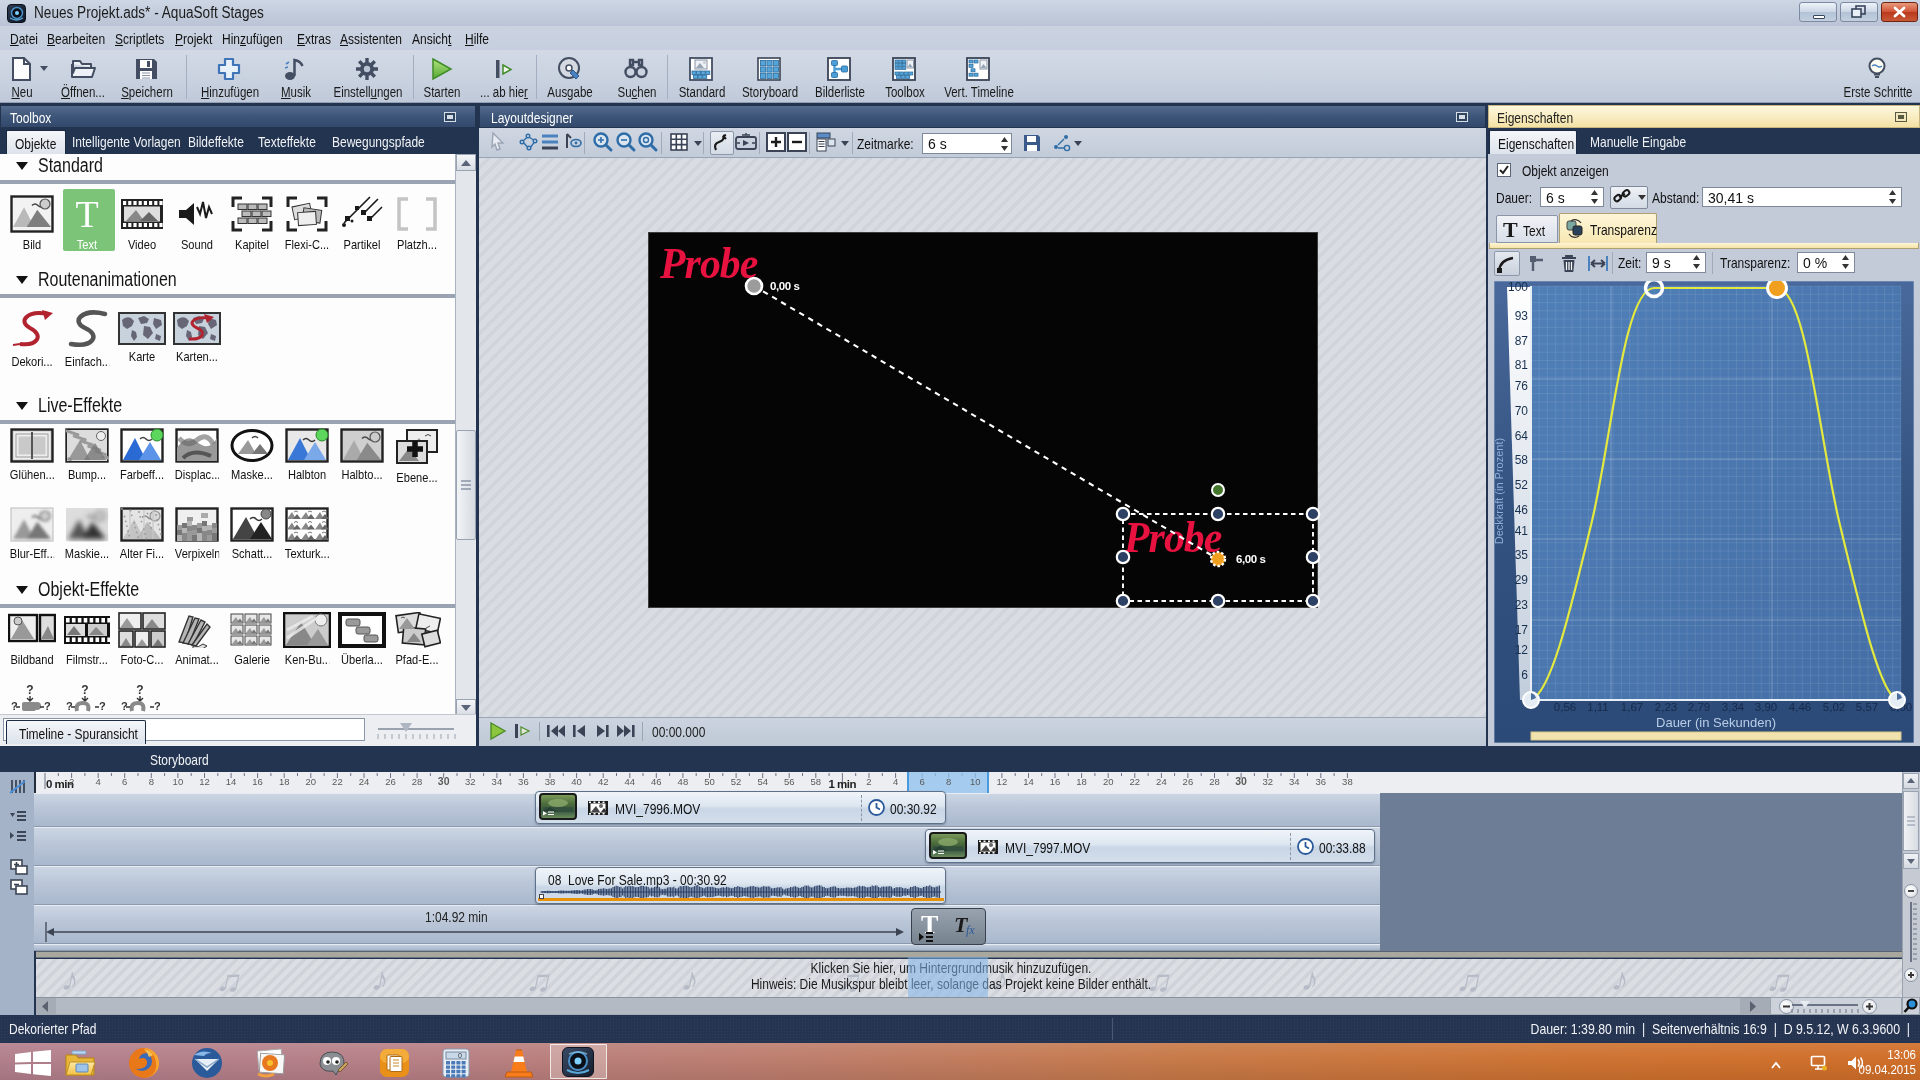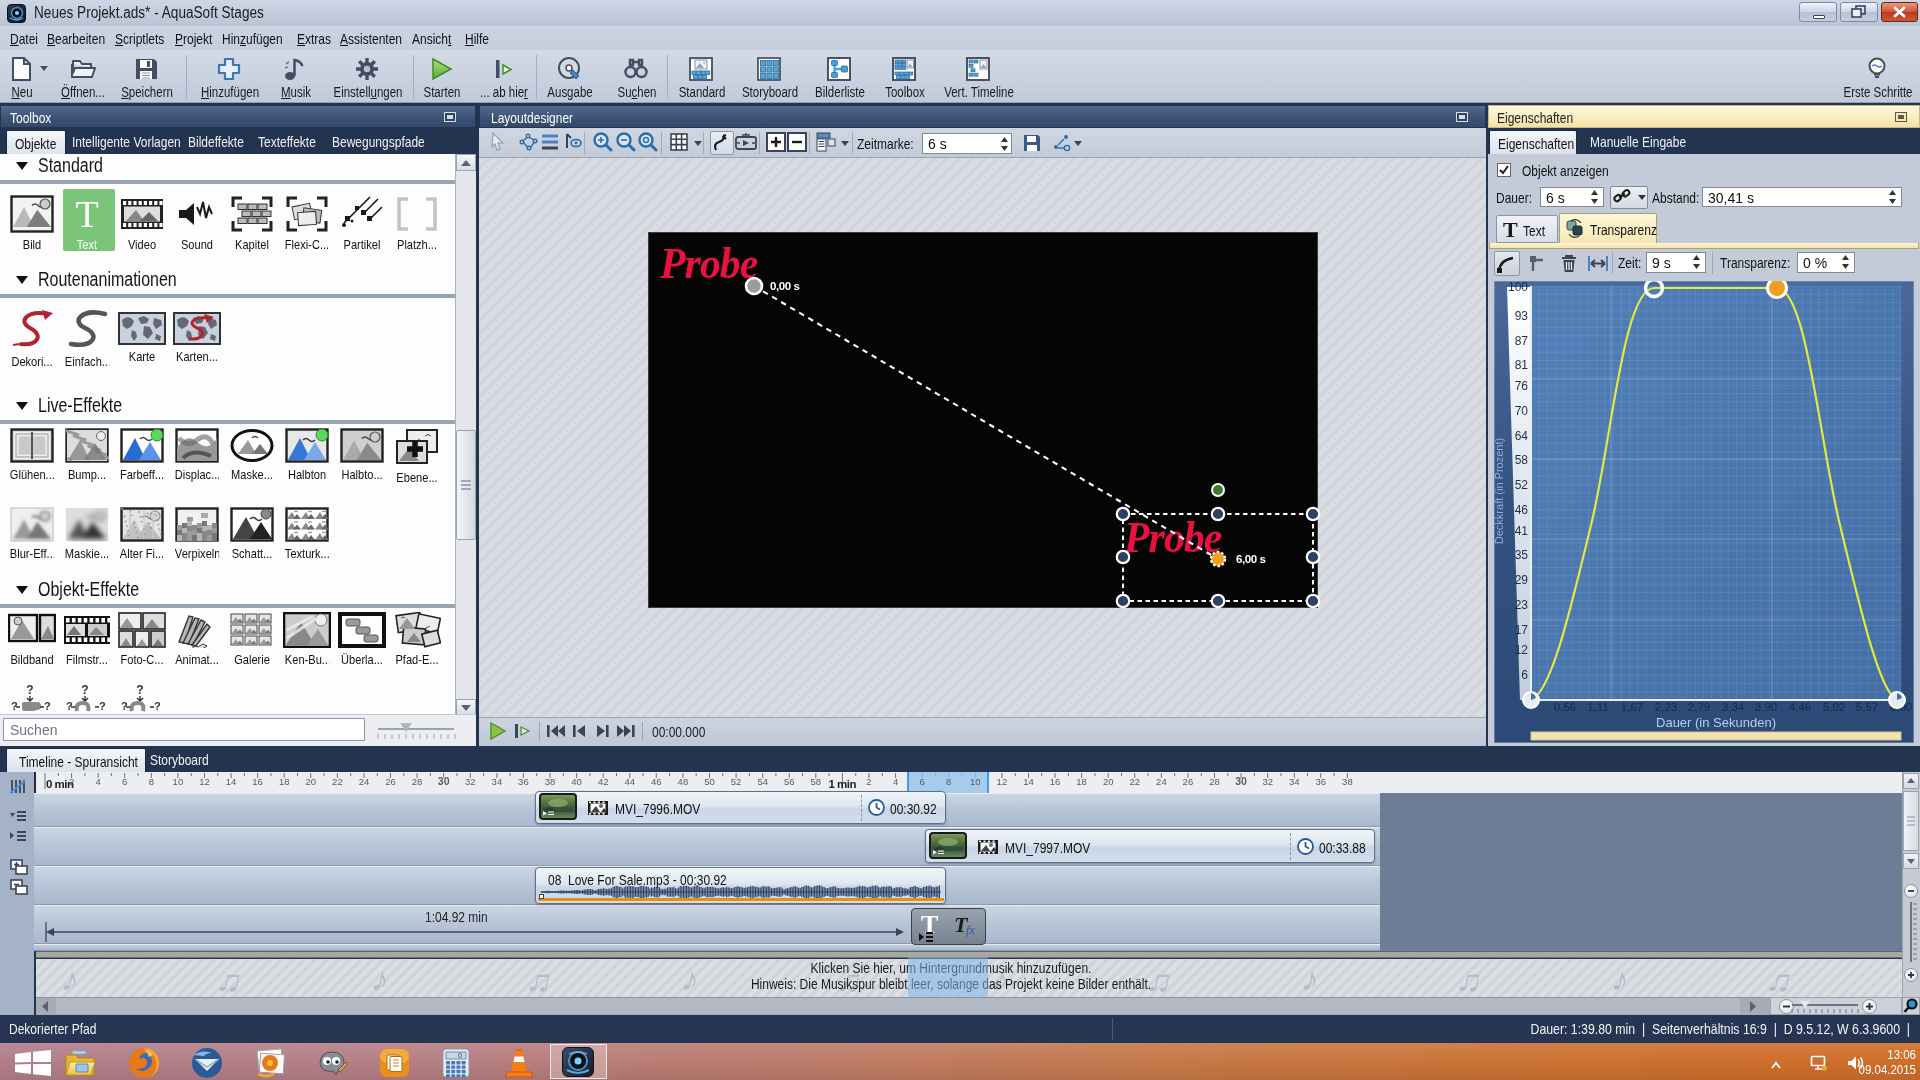--- a/index.html
+++ b/index.html
@@ -1085,21 +1085,21 @@
     <path d="M37 419 C58 411 78 322 98 240 C118 155 130 7 160 7 L283 7 C312 7 325 155 345 240 C365 322 385 411 403 419" fill="none" stroke="#e3e93e" stroke-width="2.2"></path>
     <circle cx="37" cy="419" r="8" fill="#e4ecf4" stroke="#fff" stroke-width="2"></circle>
     <path d="M37 419 L37 412 A7 7 0 0 1 42 417 z" fill="#4a6f9e"></path>
     <circle cx="403" cy="419" r="8" fill="#e4ecf4" stroke="#fff" stroke-width="2"></circle>
     <path d="M403 419 L403 412 A7 7 0 0 1 408 417 z" fill="#4a6f9e"></path>
     <circle cx="160" cy="7" r="8.5" fill="none" stroke="#fff" stroke-width="3.5"></circle>
     <circle cx="283" cy="7" r="9.5" fill="#f0a01e" stroke="#fff" stroke-width="3"></circle>
     <rect x="37" y="451" width="370" height="8" fill="#f2e3ae" stroke="#d9c98e"></rect>
   </svg>
 <div class="a" style="left:0;top:746px;width:1920px;height:26px;background:#22344f"></div>
-<div class="a" style="left:6px;top:748px;width:140px;height:24px;background:linear-gradient(180deg,#f4f6f9,#dde3ec);border:1px solid #1a2a42;border-bottom:none;border-radius:2px 2px 0 0">
+<div class="a" style="left:6px;top:720px;width:140px;height:24px;background:linear-gradient(180deg,#f4f6f9,#dde3ec);border:1px solid #1a2a42;border-bottom:none;border-radius:2px 2px 0 0">
     <div class="a sx" style="left:12px;top:4px;font-size:15px;color:#111">Timeline - Spuransicht</div>
   </div>
 <div class="a sx" style="left:150px;top:751px;font-size:15px;color:#f0f2f6">Storyboard</div>
 <div class="a" style="left:34px;top:772px;width:1868px;height:21px;background:#eceef1;border-bottom:1px solid #8c97a9"><svg width="1868" height="21" viewBox="0 0 1868 21">
       <rect x="0" y="0" width="1868" height="21" fill="#eceef1"></rect>
       <path d="M11.0 1 V17 M24.3 1 V4 M37.6 1 V6 M50.9 1 V4 M64.2 1 V6 M77.4 1 V4 M90.7 1 V6 M104.0 1 V4 M117.3 1 V6 M130.6 1 V4 M143.9 1 V6 M157.2 1 V4 M170.5 1 V6 M183.8 1 V4 M197.1 1 V6 M210.3 1 V4 M223.6 1 V6 M236.9 1 V4 M250.2 1 V6 M263.5 1 V4 M276.8 1 V6 M290.1 1 V4 M303.4 1 V6 M316.7 1 V4 M330.0 1 V6 M343.2 1 V4 M356.5 1 V6 M369.8 1 V4 M383.1 1 V6 M396.4 1 V4 M409.7 1 V6 M423.0 1 V4 M436.3 1 V6 M449.6 1 V4 M462.9 1 V6 M476.1 1 V4 M489.4 1 V6 M502.7 1 V4 M516.0 1 V6 M529.3 1 V4 M542.6 1 V6 M555.9 1 V4 M569.2 1 V6 M582.5 1 V4 M595.8 1 V6 M609.0 1 V4 M622.3 1 V6 M635.6 1 V4 M648.9 1 V6 M662.2 1 V4 M675.5 1 V6 M688.8 1 V4 M702.1 1 V6 M715.4 1 V4 M728.7 1 V6 M741.9 1 V4 M755.2 1 V6 M768.5 1 V4 M781.8 1 V6 M795.1 1 V4 M808.4 1 V17 M821.7 1 V4 M835.0 1 V6 M848.3 1 V4 M861.6 1 V6 M874.8 1 V4 M888.1 1 V6 M901.4 1 V4 M914.7 1 V6 M928.0 1 V4 M941.3 1 V6 M954.6 1 V4 M967.9 1 V6 M981.2 1 V4 M994.5 1 V6 M1007.7 1 V4 M1021.0 1 V6 M1034.3 1 V4 M1047.6 1 V6 M1060.9 1 V4 M1074.2 1 V6 M1087.5 1 V4 M1100.8 1 V6 M1114.1 1 V4 M1127.4 1 V6 M1140.6 1 V4 M1153.9 1 V6 M1167.2 1 V4 M1180.5 1 V6 M1193.8 1 V4 M1207.1 1 V6 M1220.4 1 V4 M1233.7 1 V6 M1247.0 1 V4 M1260.3 1 V6 M1273.5 1 V4 M1286.8 1 V6 M1300.1 1 V4 M1313.4 1 V6" stroke="#6a7486" stroke-width="1"></path>
       <rect x="874" y="0" width="80" height="21" fill="#8ec0ee" opacity="0.75"></rect>
       <path d="M874 0 V21 M954 0 V21" stroke="#4a9ae0" stroke-width="2"></path>
       <text x="12.0" y="16" font-size="11.5" font-weight="bold" fill="#222" letter-spacing="-0.5">0 min</text>
       <text x="37.6" y="13" font-size="9.5" font-weight="normal" fill="#5a5a5a" text-anchor="middle">2</text>

